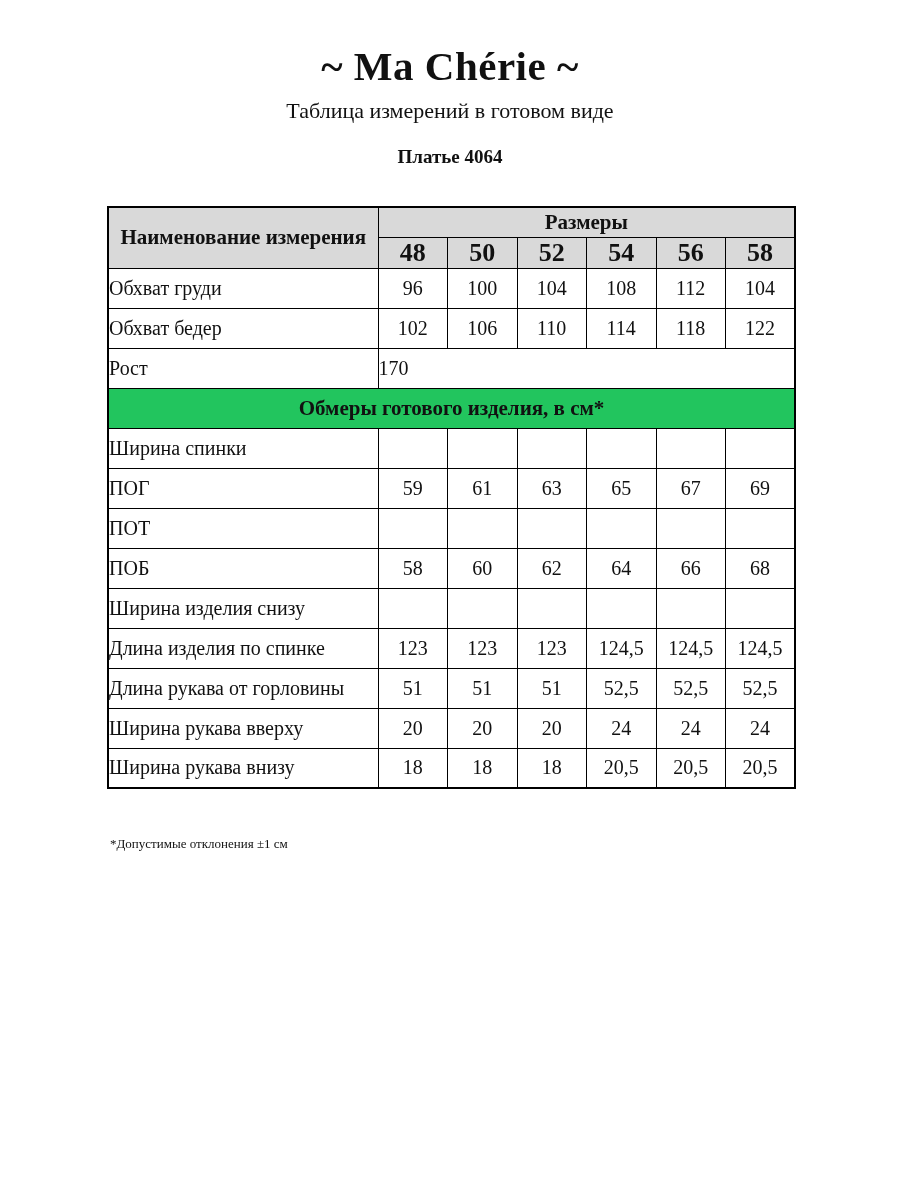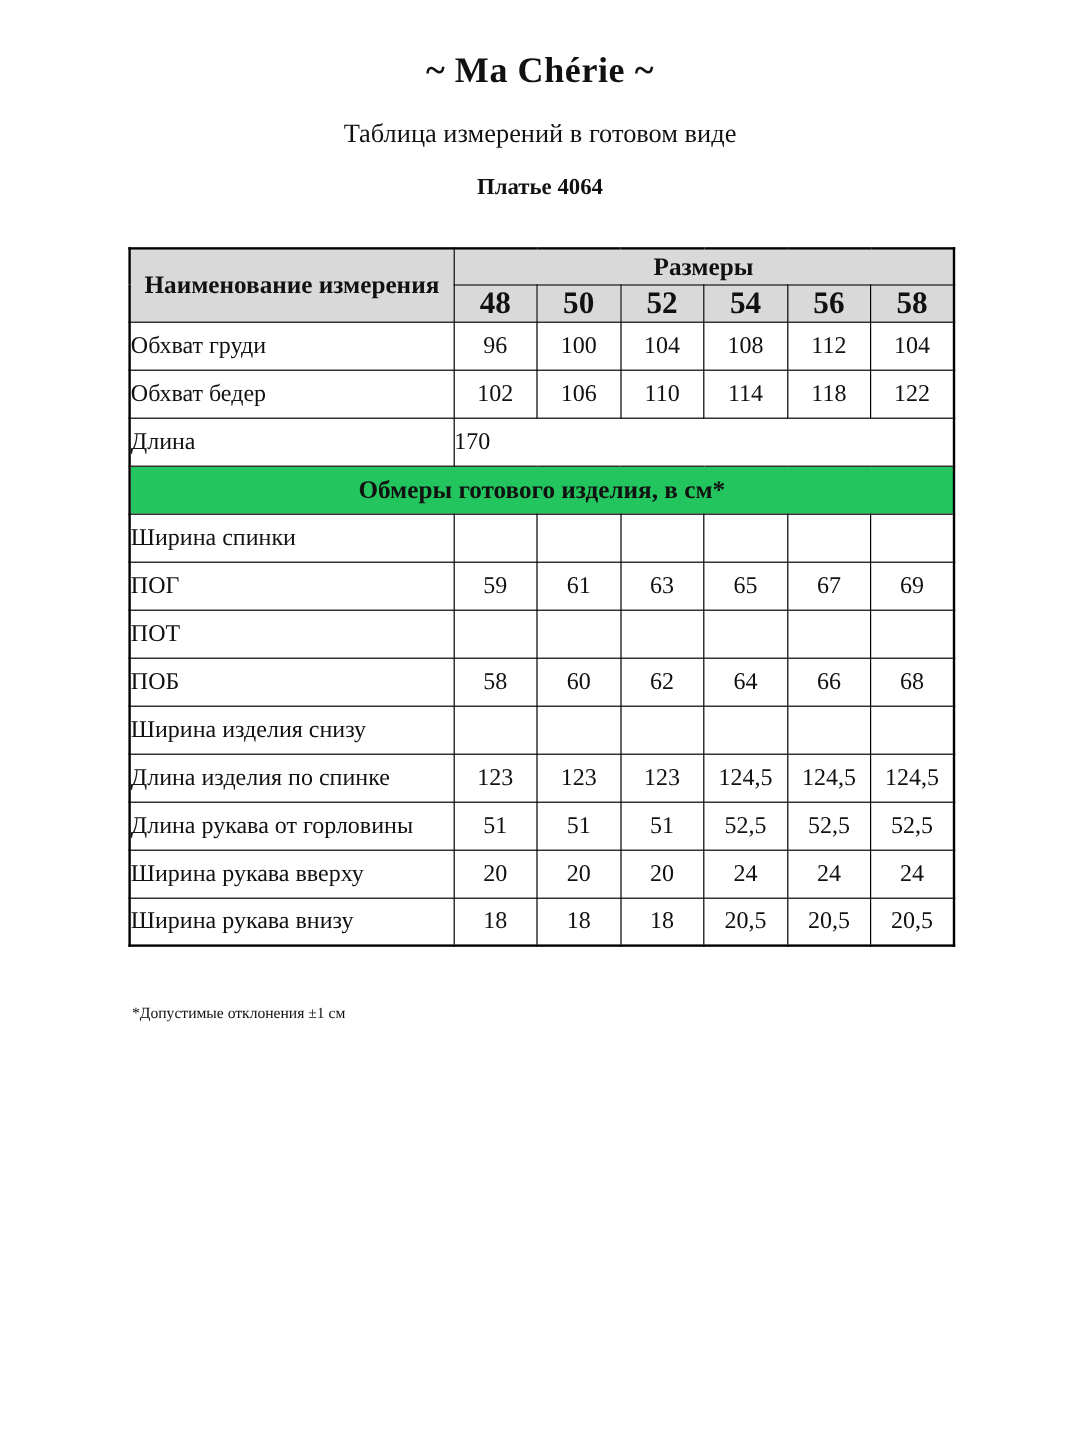--- a/index.html
+++ b/index.html
@@ -19,21 +19,21 @@
 
   .centered-line {
     position: absolute;
     left: 0;
     width: 100%;
     text-align: center;
     white-space: nowrap;
   }
   .brand-title {
     top: 42px;
-    font-size: 30px;
+    font-size: 41px;
     font-weight: bold;
     letter-spacing: 0.5px;
   }
   .doc-subtitle {
     top: 98px;
     font-size: 22px;
     font-weight: normal;
   }
   .product-title {
     top: 146px;
@@ -174,21 +174,21 @@
         <tr class="data-row">
           <td class="label-cell">Обхват бедер</td>
           <td class="value-cell">102</td>
           <td class="value-cell">106</td>
           <td class="value-cell">110</td>
           <td class="value-cell">114</td>
           <td class="value-cell">118</td>
           <td class="value-cell">122</td>
         </tr>
         <tr class="data-row">
-          <td class="label-cell">Длина</td>
+          <td class="label-cell">Рост</td>
           <td colspan="6" class="merged-value-cell">170</td>
         </tr>
         <tr class="section-row">
           <td colspan="7" class="section-cell">Обмеры готового изделия, в см*</td>
         </tr>
         <tr class="data-row">
           <td class="label-cell">Ширина спинки</td>
           <td class="value-cell"></td>
           <td class="value-cell"></td>
           <td class="value-cell"></td>

